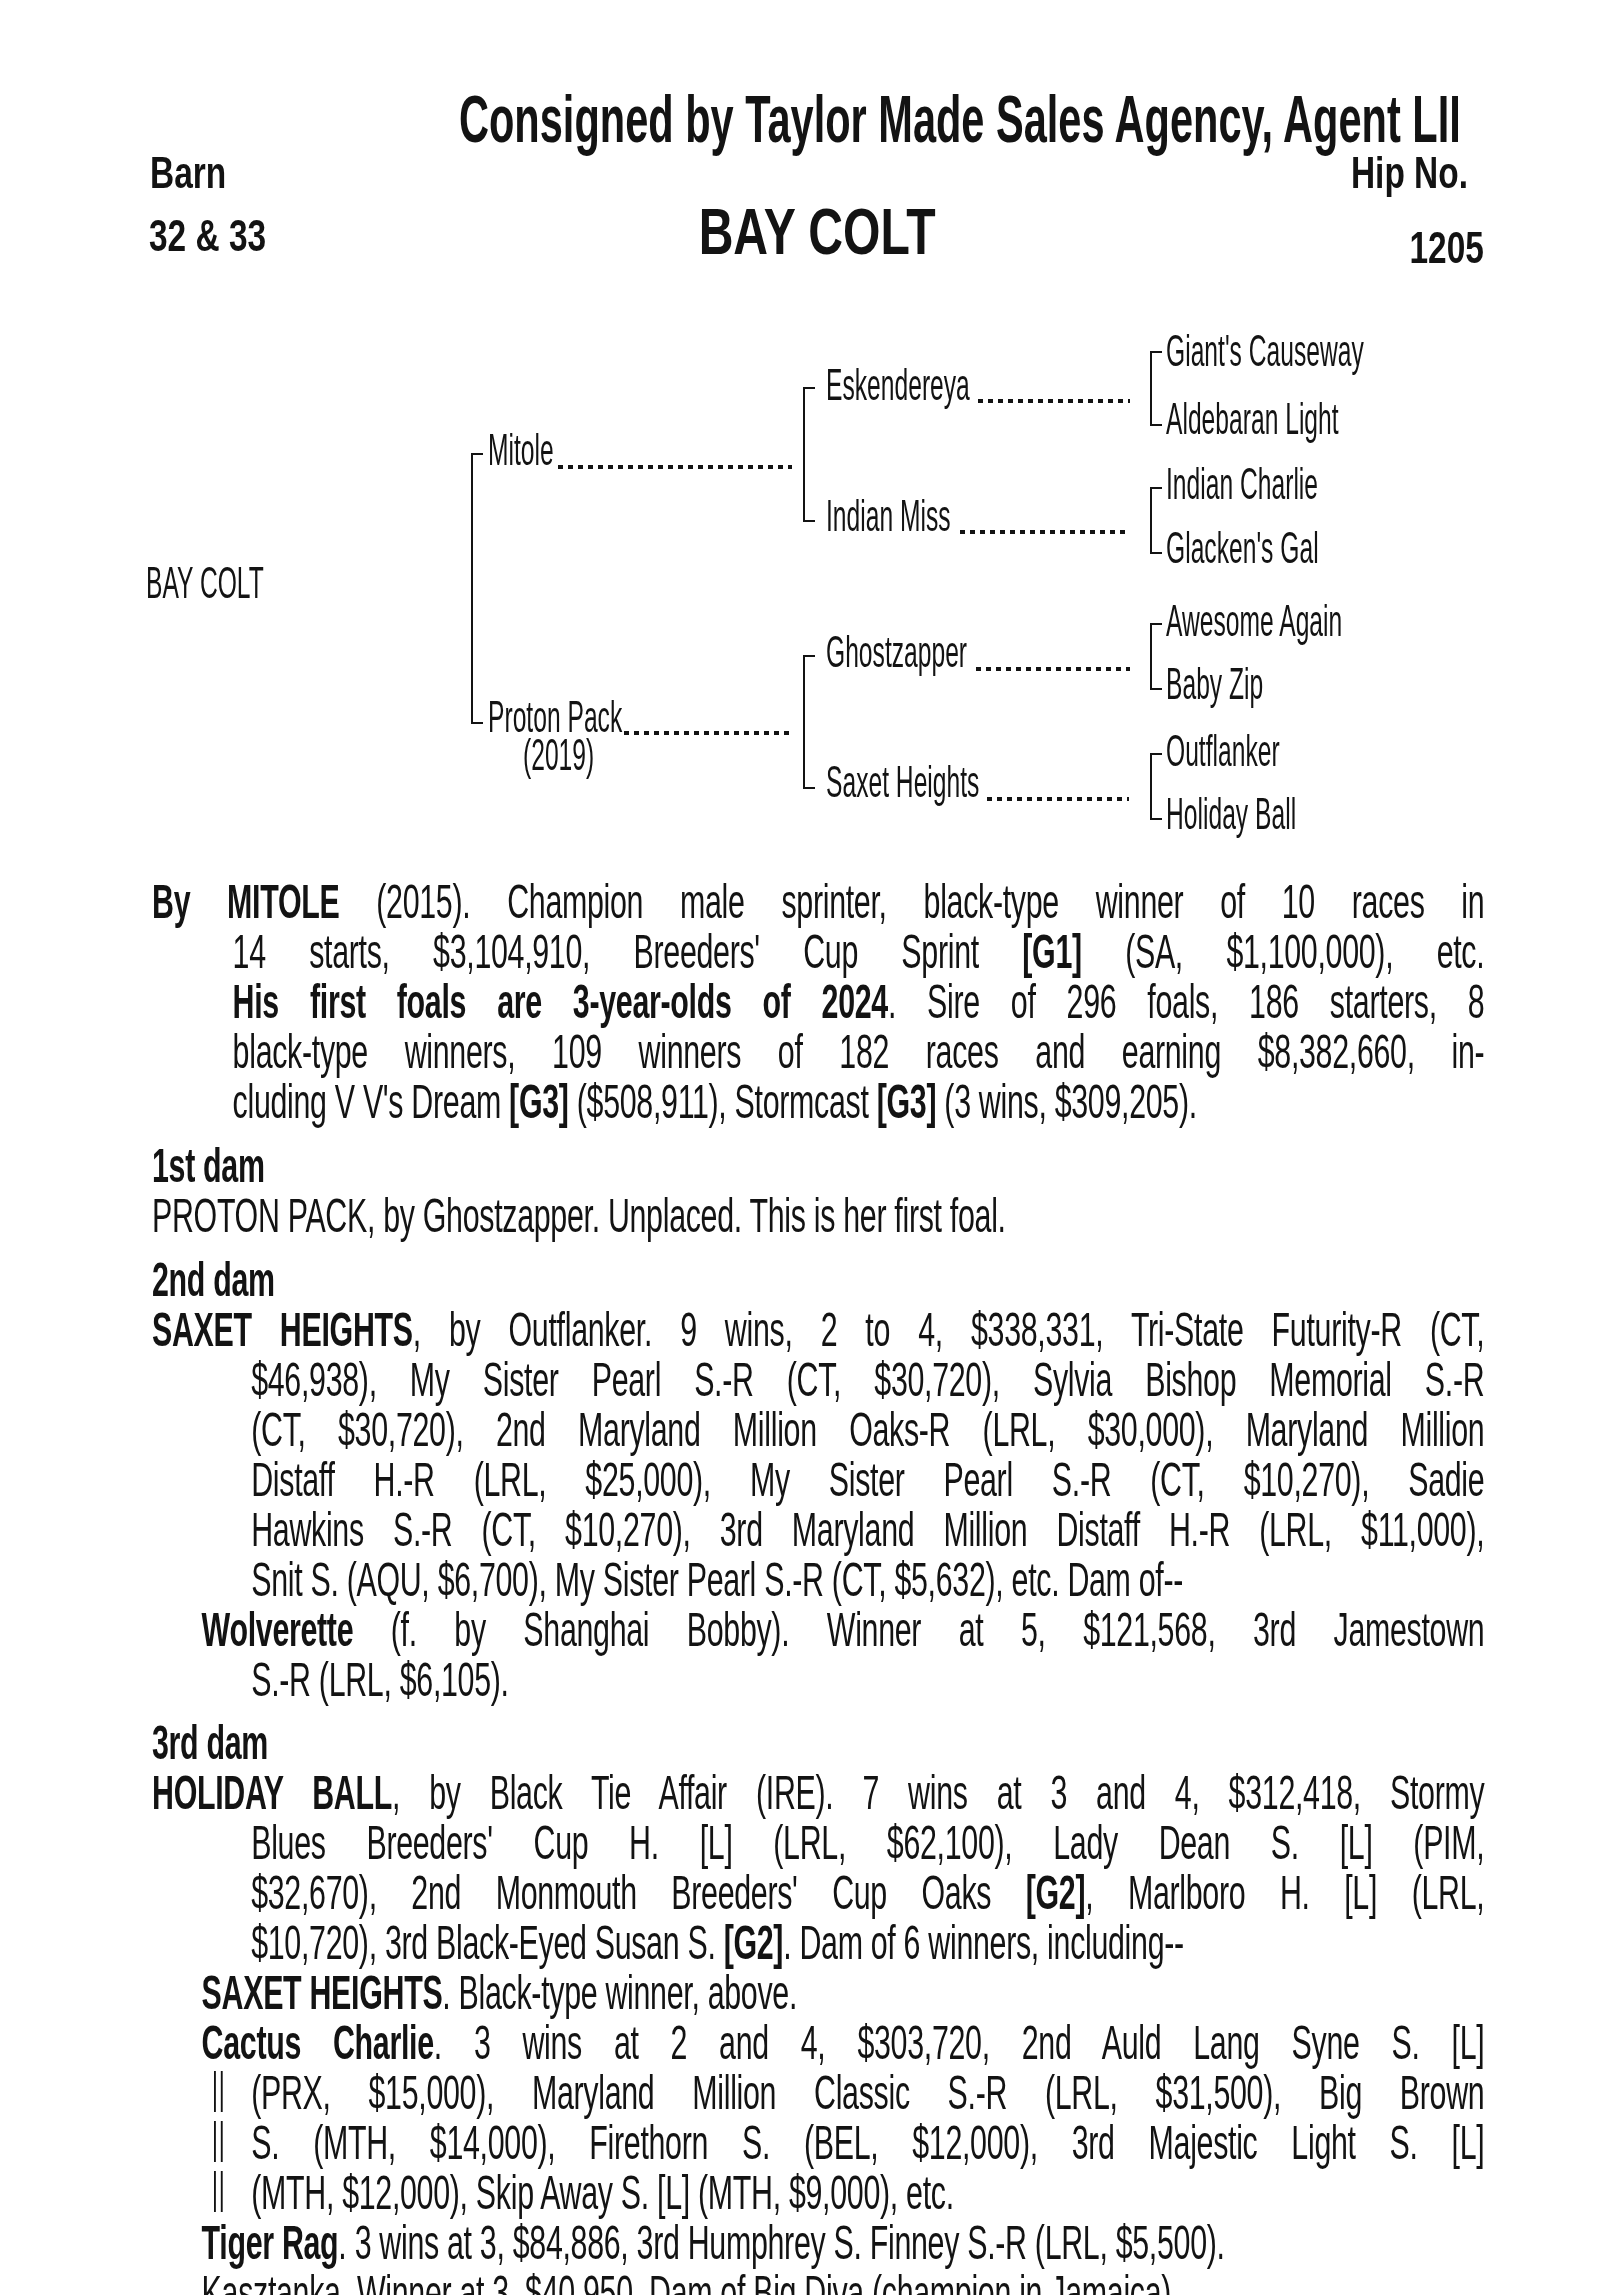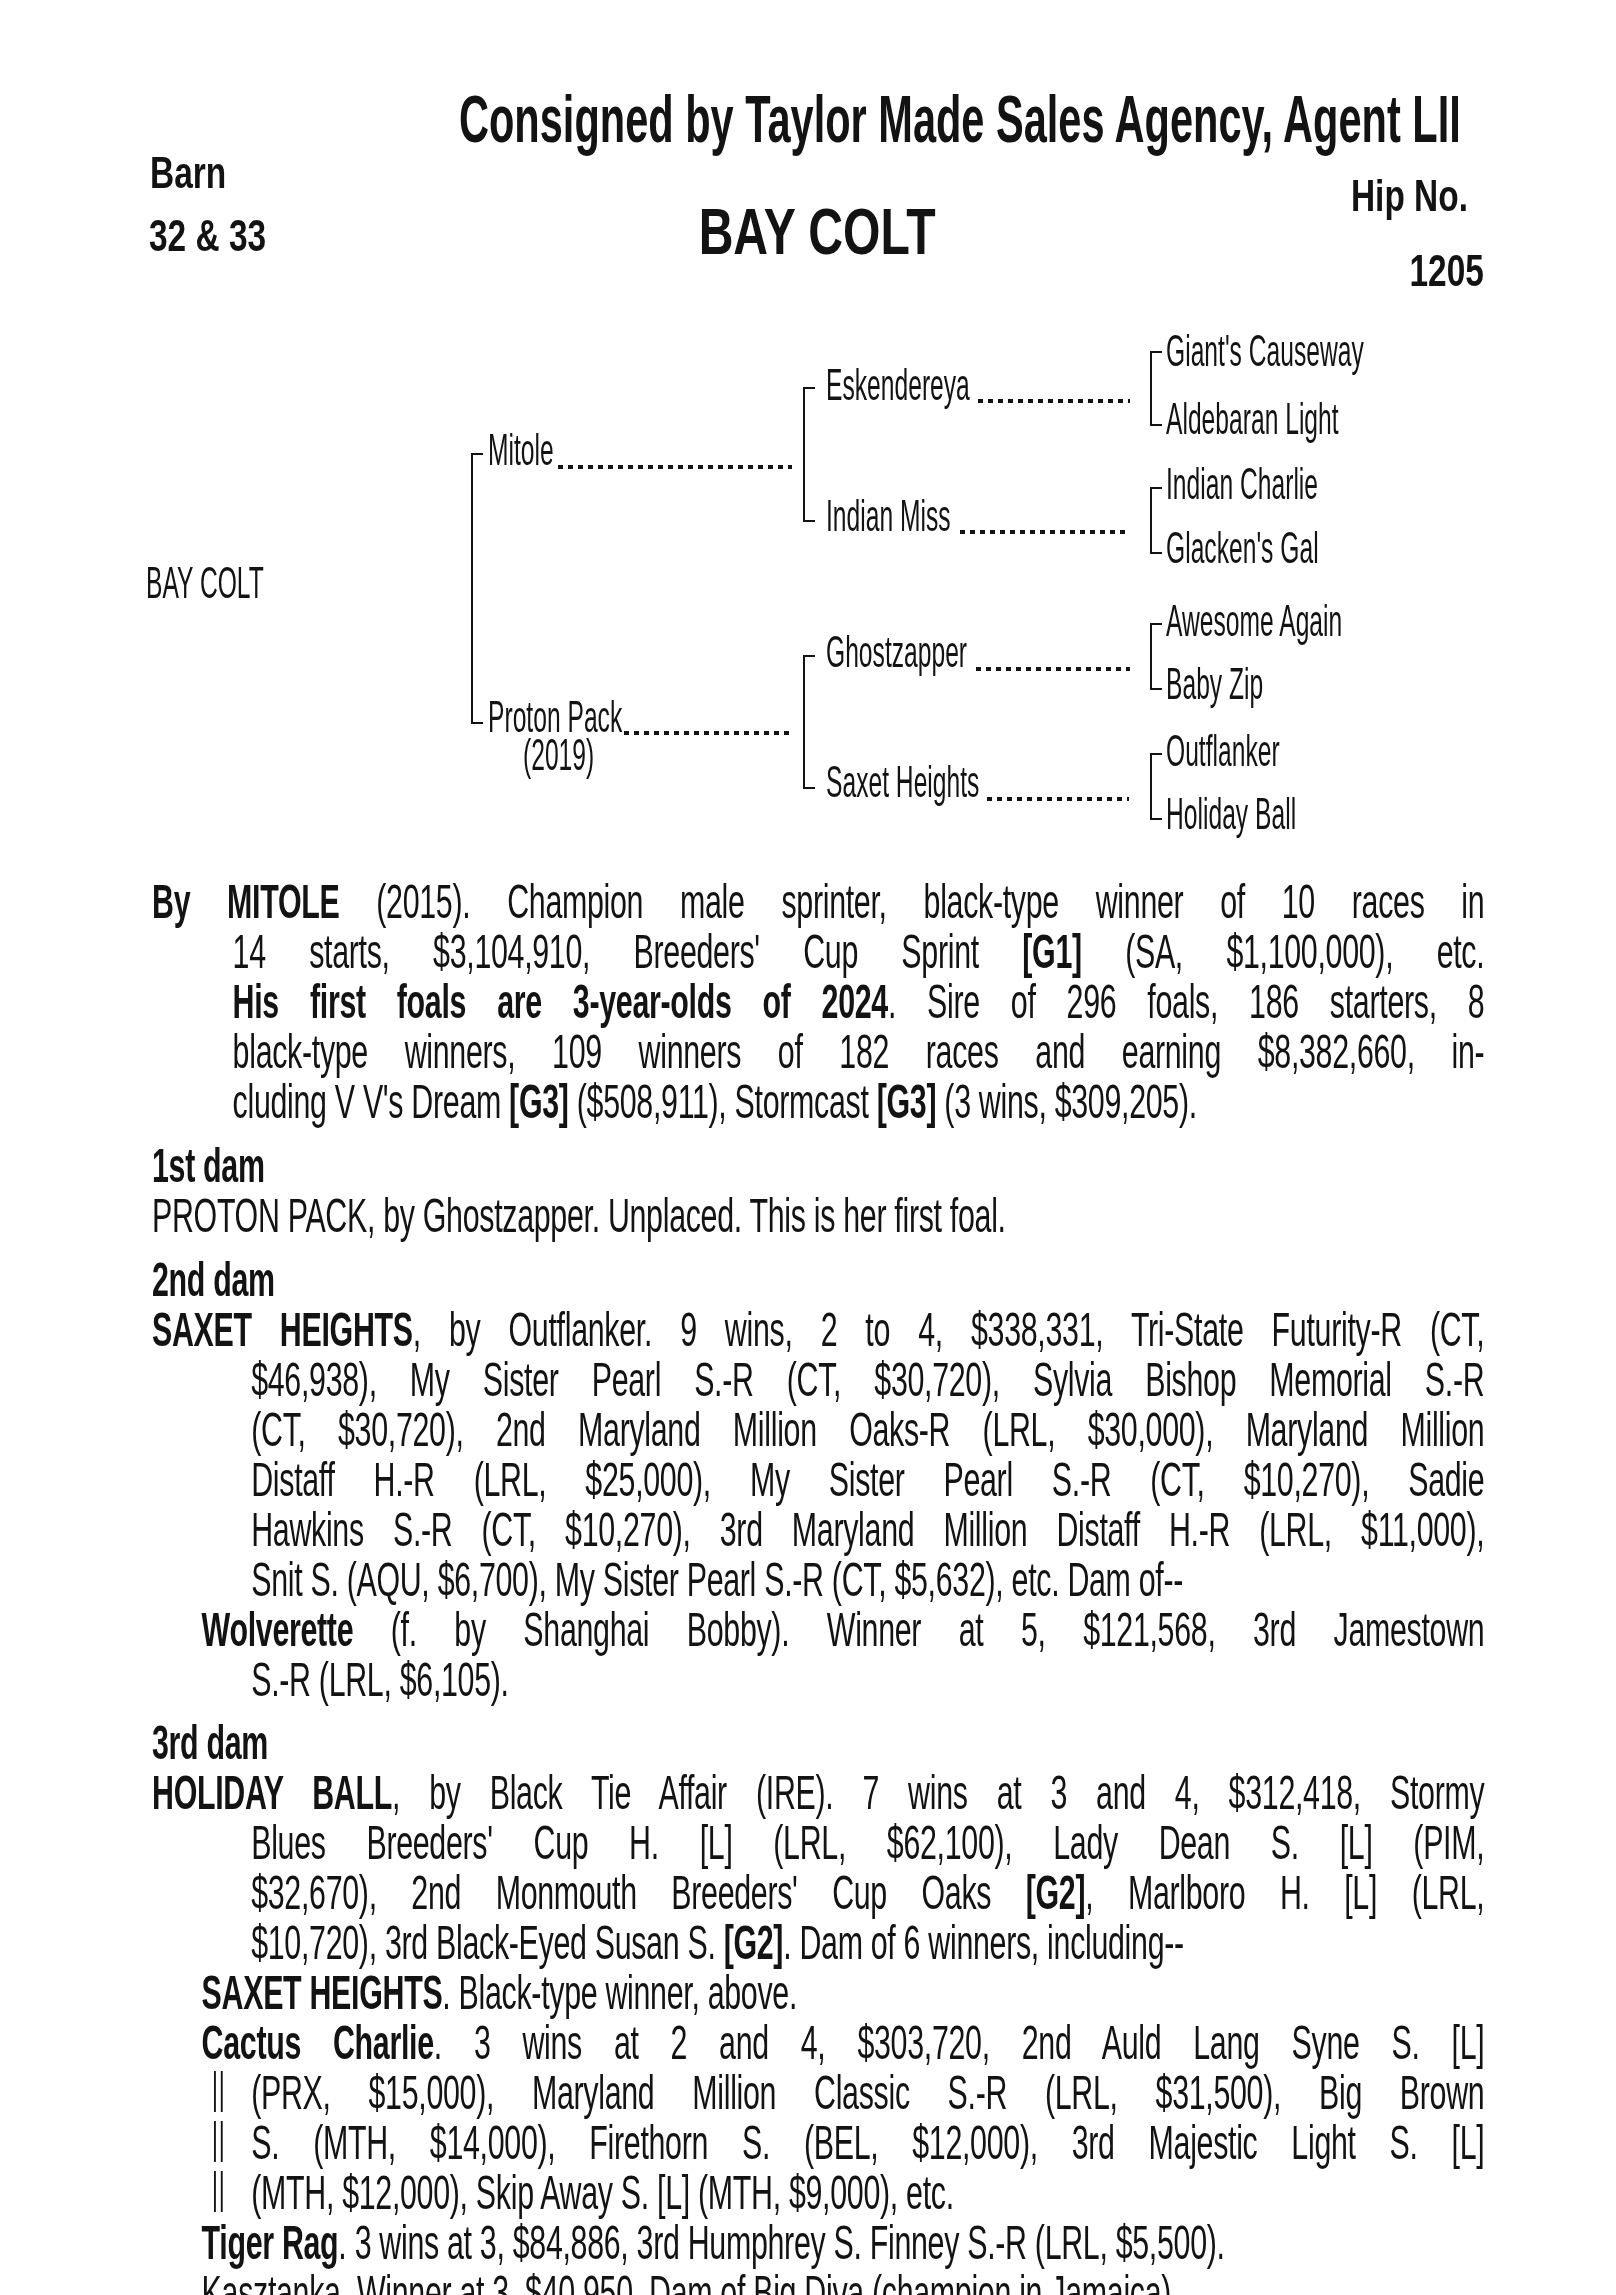--- a/index.html
+++ b/index.html
@@ -14,21 +14,21 @@
   .cline { position:absolute; left:152px; width:1331px; text-align:center; white-space:nowrap; }
   .cline > span { display:inline-block; white-space:nowrap; line-height:1; font-weight:bold; }
   #consigned > span { font-size:67px; transform:scaleX(0.62); }
   #colt-title > span { font-size:65px; transform:scaleX(0.74); }
   #foaled > span   { font-size:52px; transform:scaleX(0.74); }
 
   
   .corner { position:absolute; white-space:nowrap; font-weight:bold; font-size:44px; line-height:1; }
   .corner > span { display:inline-block; white-space:nowrap; }
   .corner.lft > span { transform:scaleX(0.76); transform-origin:0 0; }
-  .corner.rgt { text-align:left;margin-top:23px; }
+  .corner.rgt { text-align:left; }
   .corner.rgt > span { transform:scaleX(0.76); transform-origin:100% 0; }
 
   
   .tn { position:absolute; font-size:44px; line-height:44px; white-space:nowrap;
         transform:scaleX(0.56); transform-origin:0 0; }
   .ldr { position:absolute; height:4.1px;
          background-image:repeating-linear-gradient(90deg,#131313 0 5px,transparent 5px 10px); }
   .brk { position:absolute; width:10px;
          border-left:2.3px solid #131313; border-top:2.3px solid #131313; border-bottom:2.3px solid #131313; }
   .n-subject { left:146px;  top:561px; }

